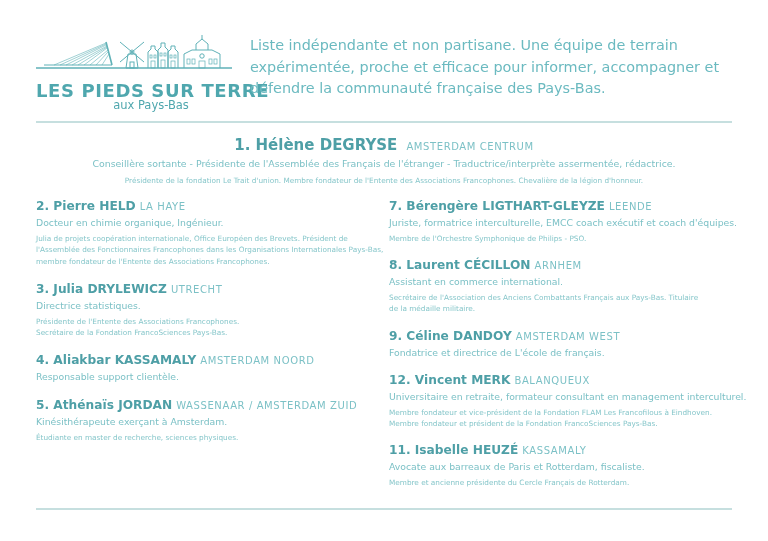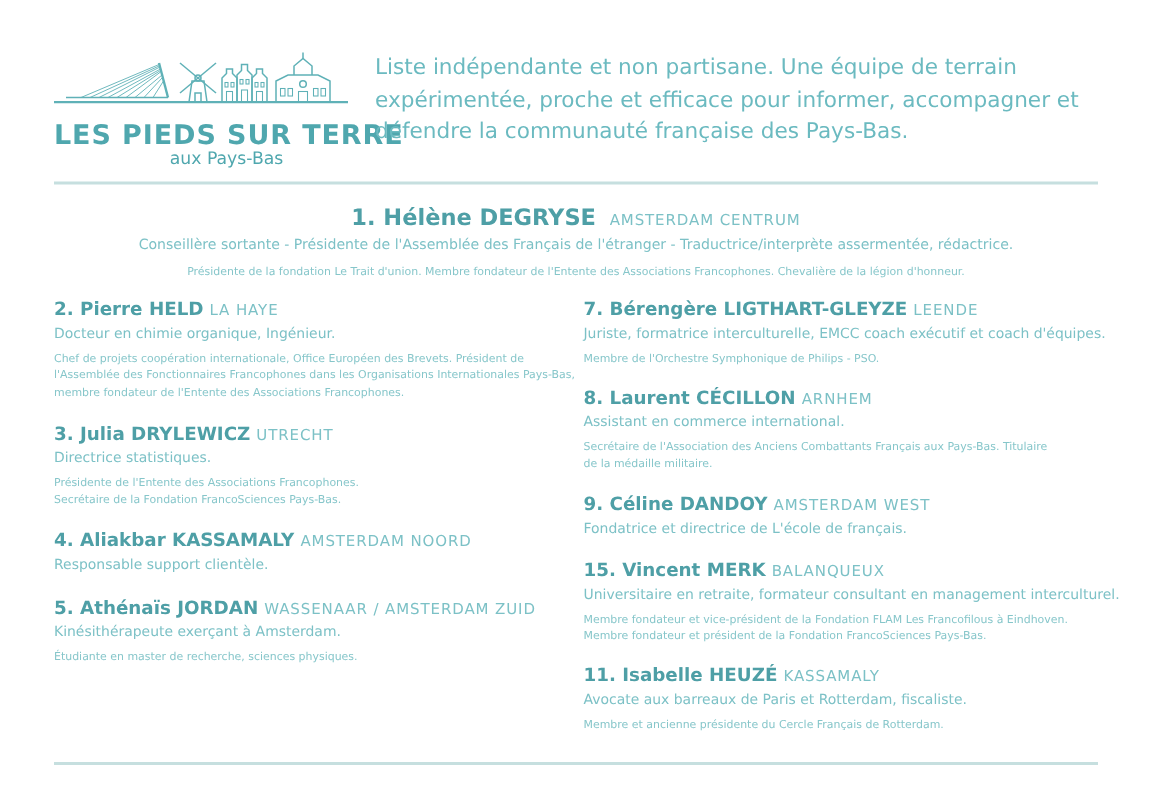--- a/index.html
+++ b/index.html
@@ -106,21 +106,21 @@
     <span class="city">AMSTERDAM CENTRUM</span>
   </div>
   <div class="role">Conseillère sortante - Présidente de l'Assemblée des Français de l'étranger - Traductrice/interprète assermentée, rédactrice.</div>
   <div class="extra">Présidente de la fondation Le Trait d'union. Membre fondateur de l'Entente des Associations Francophones. Chevalière de la légion d'honneur.</div>
 </div>
 
 <div class="abs col left">
   <div class="cand" style="height:83px">
     <div><span class="name">2. Pierre HELD</span><span class="city">LA HAYE</span></div>
     <div class="role">Docteur en chimie organique, Ingénieur.</div>
-    <div class="extra">Chef de projets coopération internationale, Office Européen des Brevets. Président de l'Assemblée des Fonctionnaires Francophones dans les Organisations Internationales Pays-Bas, membre fondateur de l'Entente des Associations Francophones.</div>
+    <div class="extra">Julia de projets coopération internationale, Office Européen des Brevets. Président de l'Assemblée des Fonctionnaires Francophones dans les Organisations Internationales Pays-Bas, membre fondateur de l'Entente des Associations Francophones.</div>
   </div>
   <div class="cand" style="height:71px">
     <div><span class="name">3. Julia DRYLEWICZ</span><span class="city">UTRECHT</span></div>
     <div class="role">Directrice statistiques.</div>
     <div class="extra" style="width:240px">Présidente de l'Entente des Associations Francophones. Secrétaire de la Fondation FrancoSciences Pays-Bas.</div>
   </div>
   <div class="cand" style="height:45px">
     <div><span class="name">4. Aliakbar KASSAMALY</span><span class="city">AMSTERDAM NOORD</span></div>
     <div class="role">Responsable support clientèle.</div>
   </div>
@@ -140,21 +140,21 @@
   <div class="cand" style="height:71px">
     <div><span class="name">8. Laurent CÉCILLON</span><span class="city">ARNHEM</span></div>
     <div class="role">Assistant en commerce international.</div>
     <div class="extra" style="width:320px">Secrétaire de l'Association des Anciens Combattants Français aux Pays-Bas. Titulaire de la médaille militaire.</div>
   </div>
   <div class="cand" style="height:44px">
     <div><span class="name">9. Céline DANDOY</span><span class="city">AMSTERDAM WEST</span></div>
     <div class="role">Fondatrice et directrice de L'école de français.</div>
   </div>
   <div class="cand" style="height:70px">
-    <div><span class="name">15. Vincent MERK</span><span class="city">BALANQUEUX</span></div>
+    <div><span class="name">12. Vincent MERK</span><span class="city">BALANQUEUX</span></div>
     <div class="role">Universitaire en retraite, formateur consultant en management interculturel.</div>
     <div class="extra">Membre fondateur et vice-président de la Fondation FLAM Les Francofilous à Eindhoven. Membre fondateur et président de la Fondation FrancoSciences Pays-Bas.</div>
   </div>
   <div class="cand">
     <div><span class="name">11. Isabelle HEUZÉ</span><span class="city">KASSAMALY</span></div>
     <div class="role">Avocate aux barreaux de Paris et Rotterdam, fiscaliste.</div>
     <div class="extra">Membre et ancienne présidente du Cercle Français de Rotterdam.</div>
   </div>
 </div>
 

